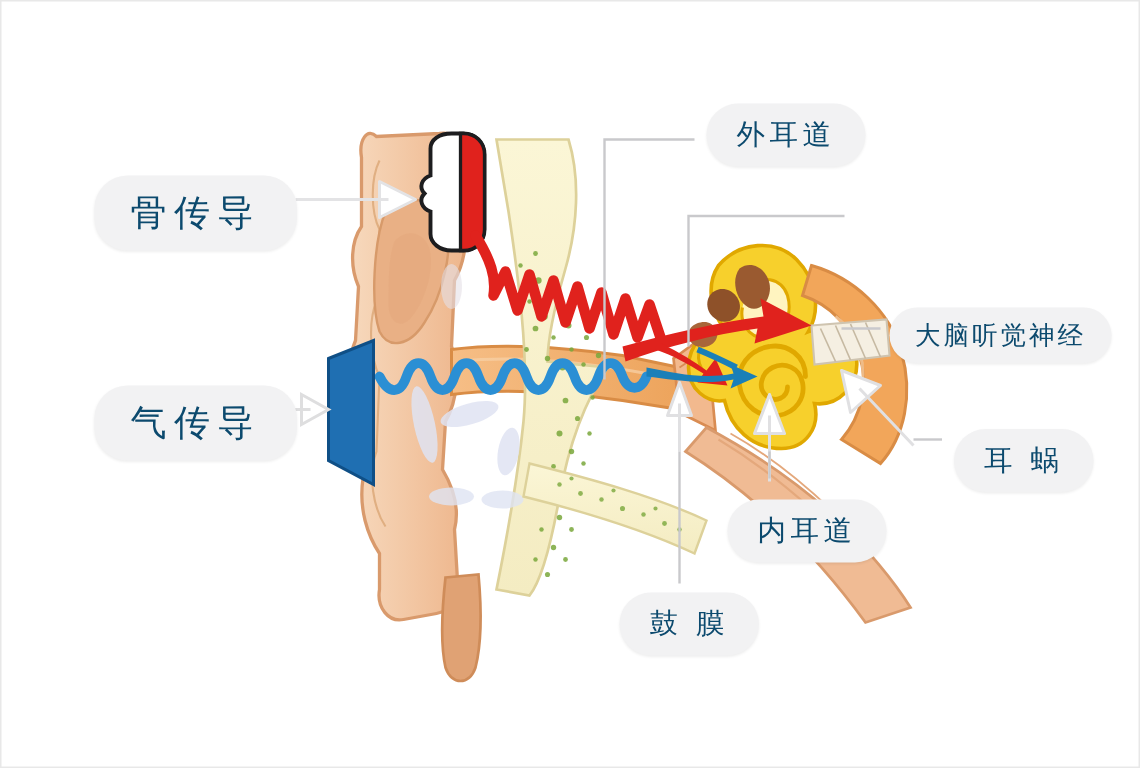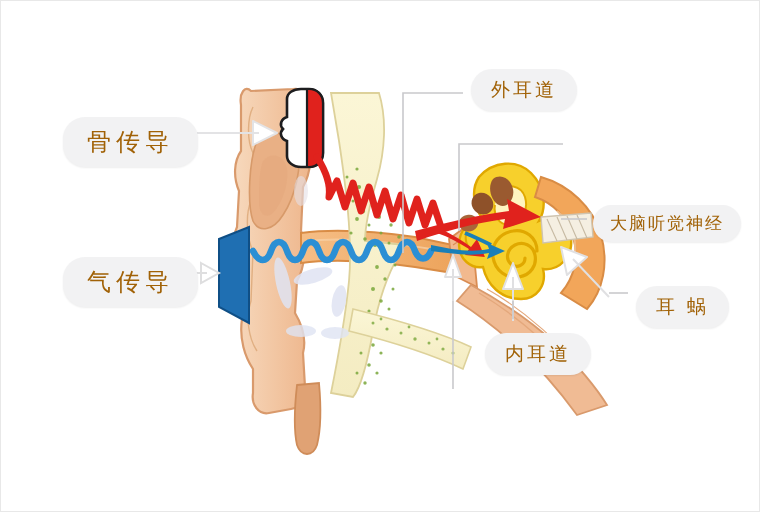--- a/index.html
+++ b/index.html
@@ -18,21 +18,21 @@
     font-family: "DejaVu Sans", "Liberation Sans", sans-serif;
   }
 
   
   .pill {
     position: absolute;
     display: flex;
     align-items: center;
     justify-content: center;
     background: #f2f2f3;
-    color: #a16207;
+    color: #0c4a6e;
     border-radius: 22px;
     box-shadow: 0 1px 2px rgba(0,0,0,0.07);
     white-space: nowrap;
     letter-spacing: 2px;
     font-weight: 500;
     user-select: none;
   }
   .pill.big {
     font-size: 24px;
     padding: 9px 24px;
@@ -332,14 +332,17 @@
   </div>
 
   <div class="pill small" style="left:592px; top:204px;">
     <span>大脑听觉神经</span>
   </div>
 
   <div class="pill mid" style="left:484px; top:332px;">
     <span>内耳道</span>
   </div>
 
+  <div class="pill mid" style="left:412px; top:394px;">
+    <span>鼓 膜</span>
+  </div>
 
 </div>
 
 </body></html>

